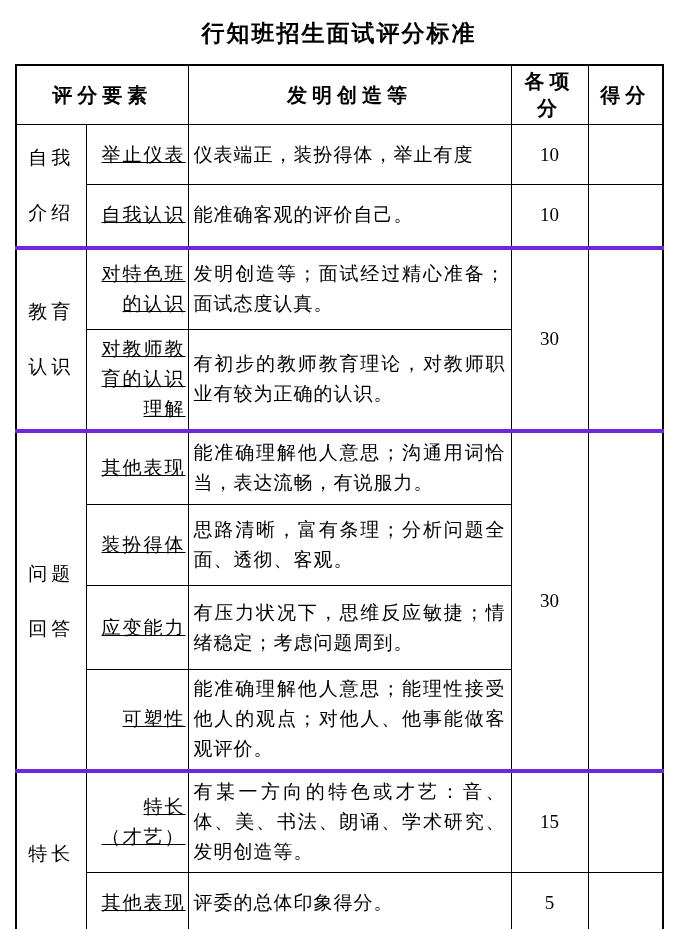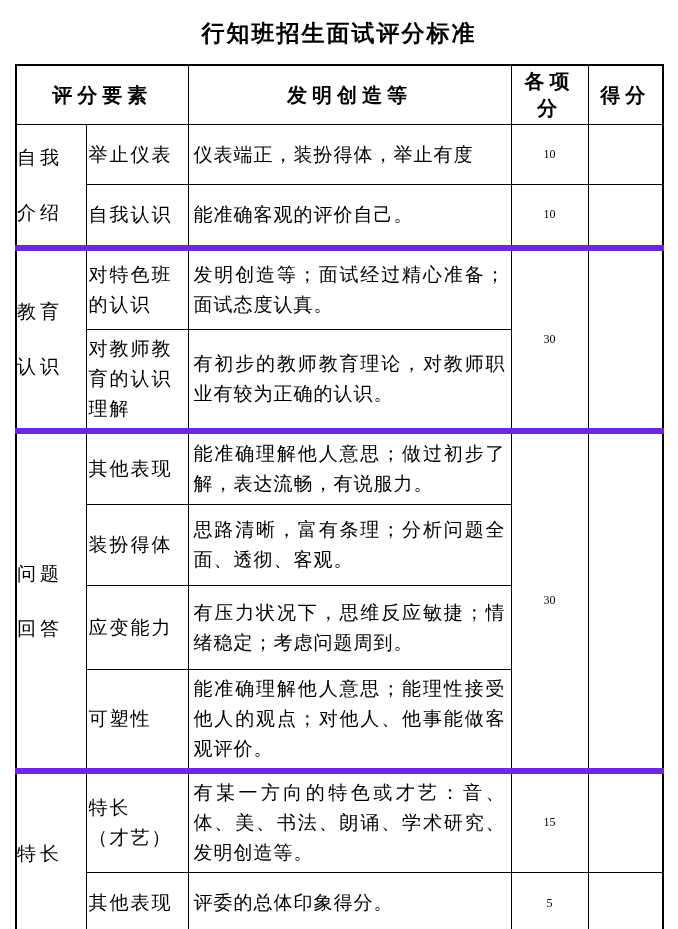--- a/index.html
+++ b/index.html
@@ -38,46 +38,47 @@
     vertical-align: middle;
     overflow: hidden;
   }
   th {
     font-weight: bold;
     font-size: 20px;
     letter-spacing: 5px;
     text-align: center;
   }
   tr.group-start td {
-    border-top: 6px solid #6d28d9;
+    border-top: 4px solid #6d28d9;
   }
   td.group {
-    text-align: left;
+    text-align: center;
     white-space: pre-line;
     line-height: 55px;
     letter-spacing: 4px;
     padding: 0;
   }
   td.item {
-    text-align: left;
+    text-align: right;
     white-space: pre-line;
     line-height: 30px;
     letter-spacing: 2px;
     padding: 2px 2px;
+    text-decoration: underline;
   }
   td.criteria {
     text-align: justify;
     line-height: 30px;
     letter-spacing: 1px;
     padding: 2px 5px;
     font-family: Liberation Serif, serif;
   }
   td.num {
     text-align: center;
-    font-size: 12px;
+    font-size: 19px;
   }
   td.score {
     text-align: center;
   }
 </style>
 </head>
 <body>
 
 <div class="page">
   <h1 class="title">行知班招生面试评分标准</h1>
@@ -127,21 +128,21 @@
       <td class="item">对教师教
 育的认识
 理解</td>
       <td class="criteria">有初步的教师教育理论，对教师职业有较为正确的认识。</td>
     </tr>
 
     <tr class="group-start" style="height:74px">
       <td class="group" rowspan="4">问题
 回答</td>
       <td class="item">其他表现</td>
-      <td class="criteria">能准确理解他人意思；做过初步了解，表达流畅，有说服力。</td>
+      <td class="criteria">能准确理解他人意思；沟通用词恰当，表达流畅，有说服力。</td>
       <td class="num" rowspan="4">30</td>
       <td class="score" rowspan="4"></td>
     </tr>
     <tr style="height:81px">
       <td class="item">装扮得体</td>
       <td class="criteria">思路清晰，富有条理；分析问题全面、透彻、客观。</td>
     </tr>
     <tr style="height:84px">
       <td class="item">应变能力</td>
       <td class="criteria">有压力状况下，思维反应敏捷；情绪稳定；考虑问题周到。</td>

